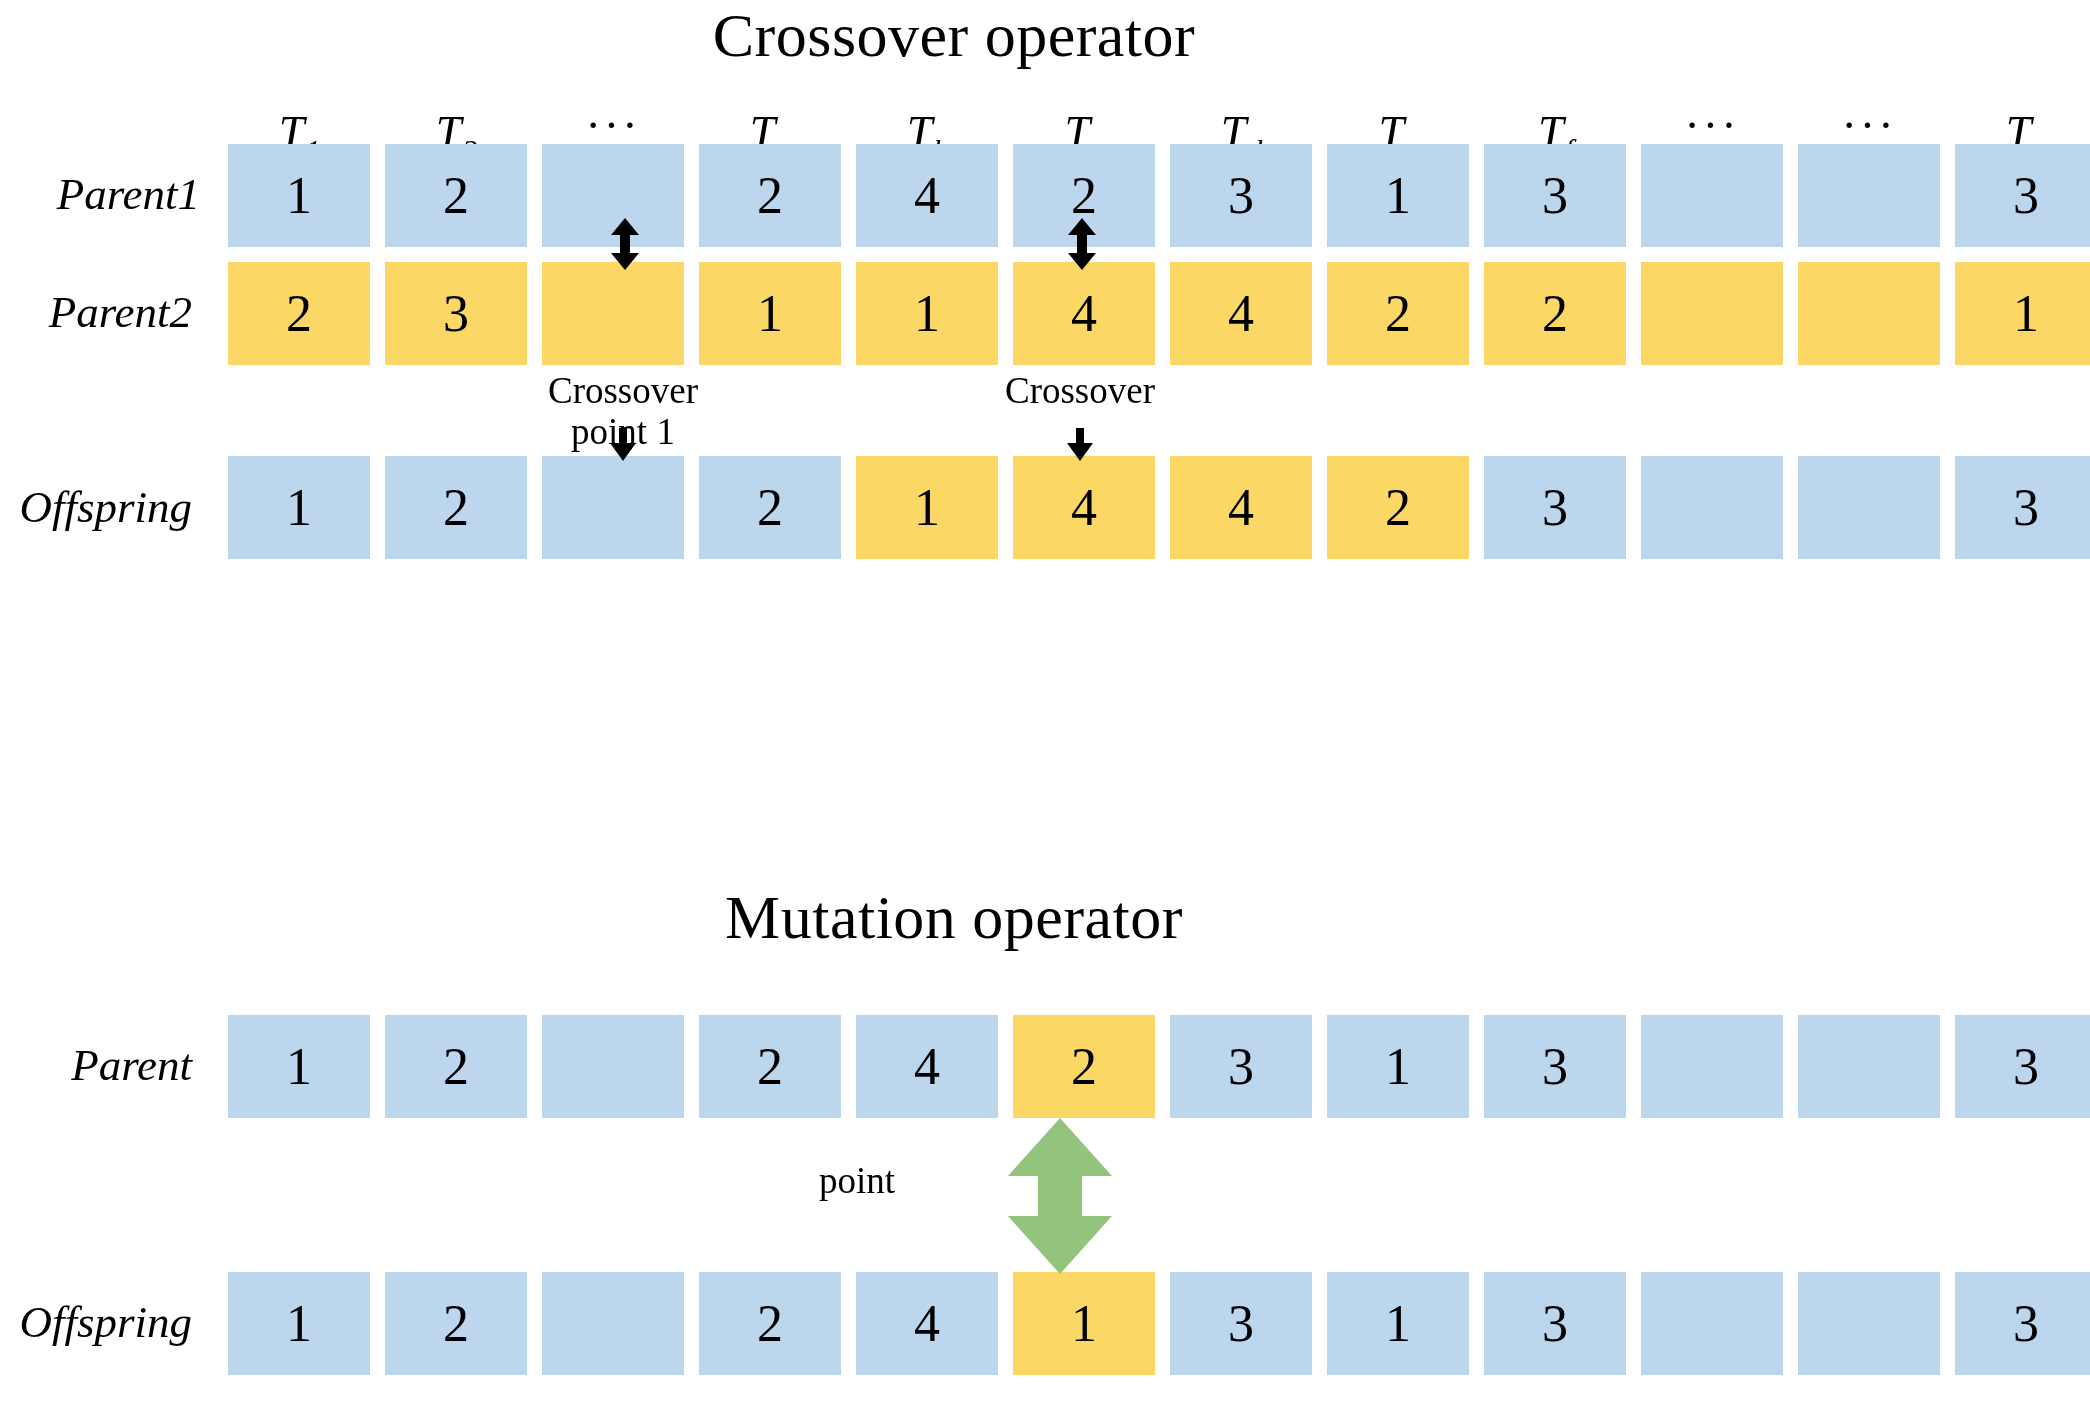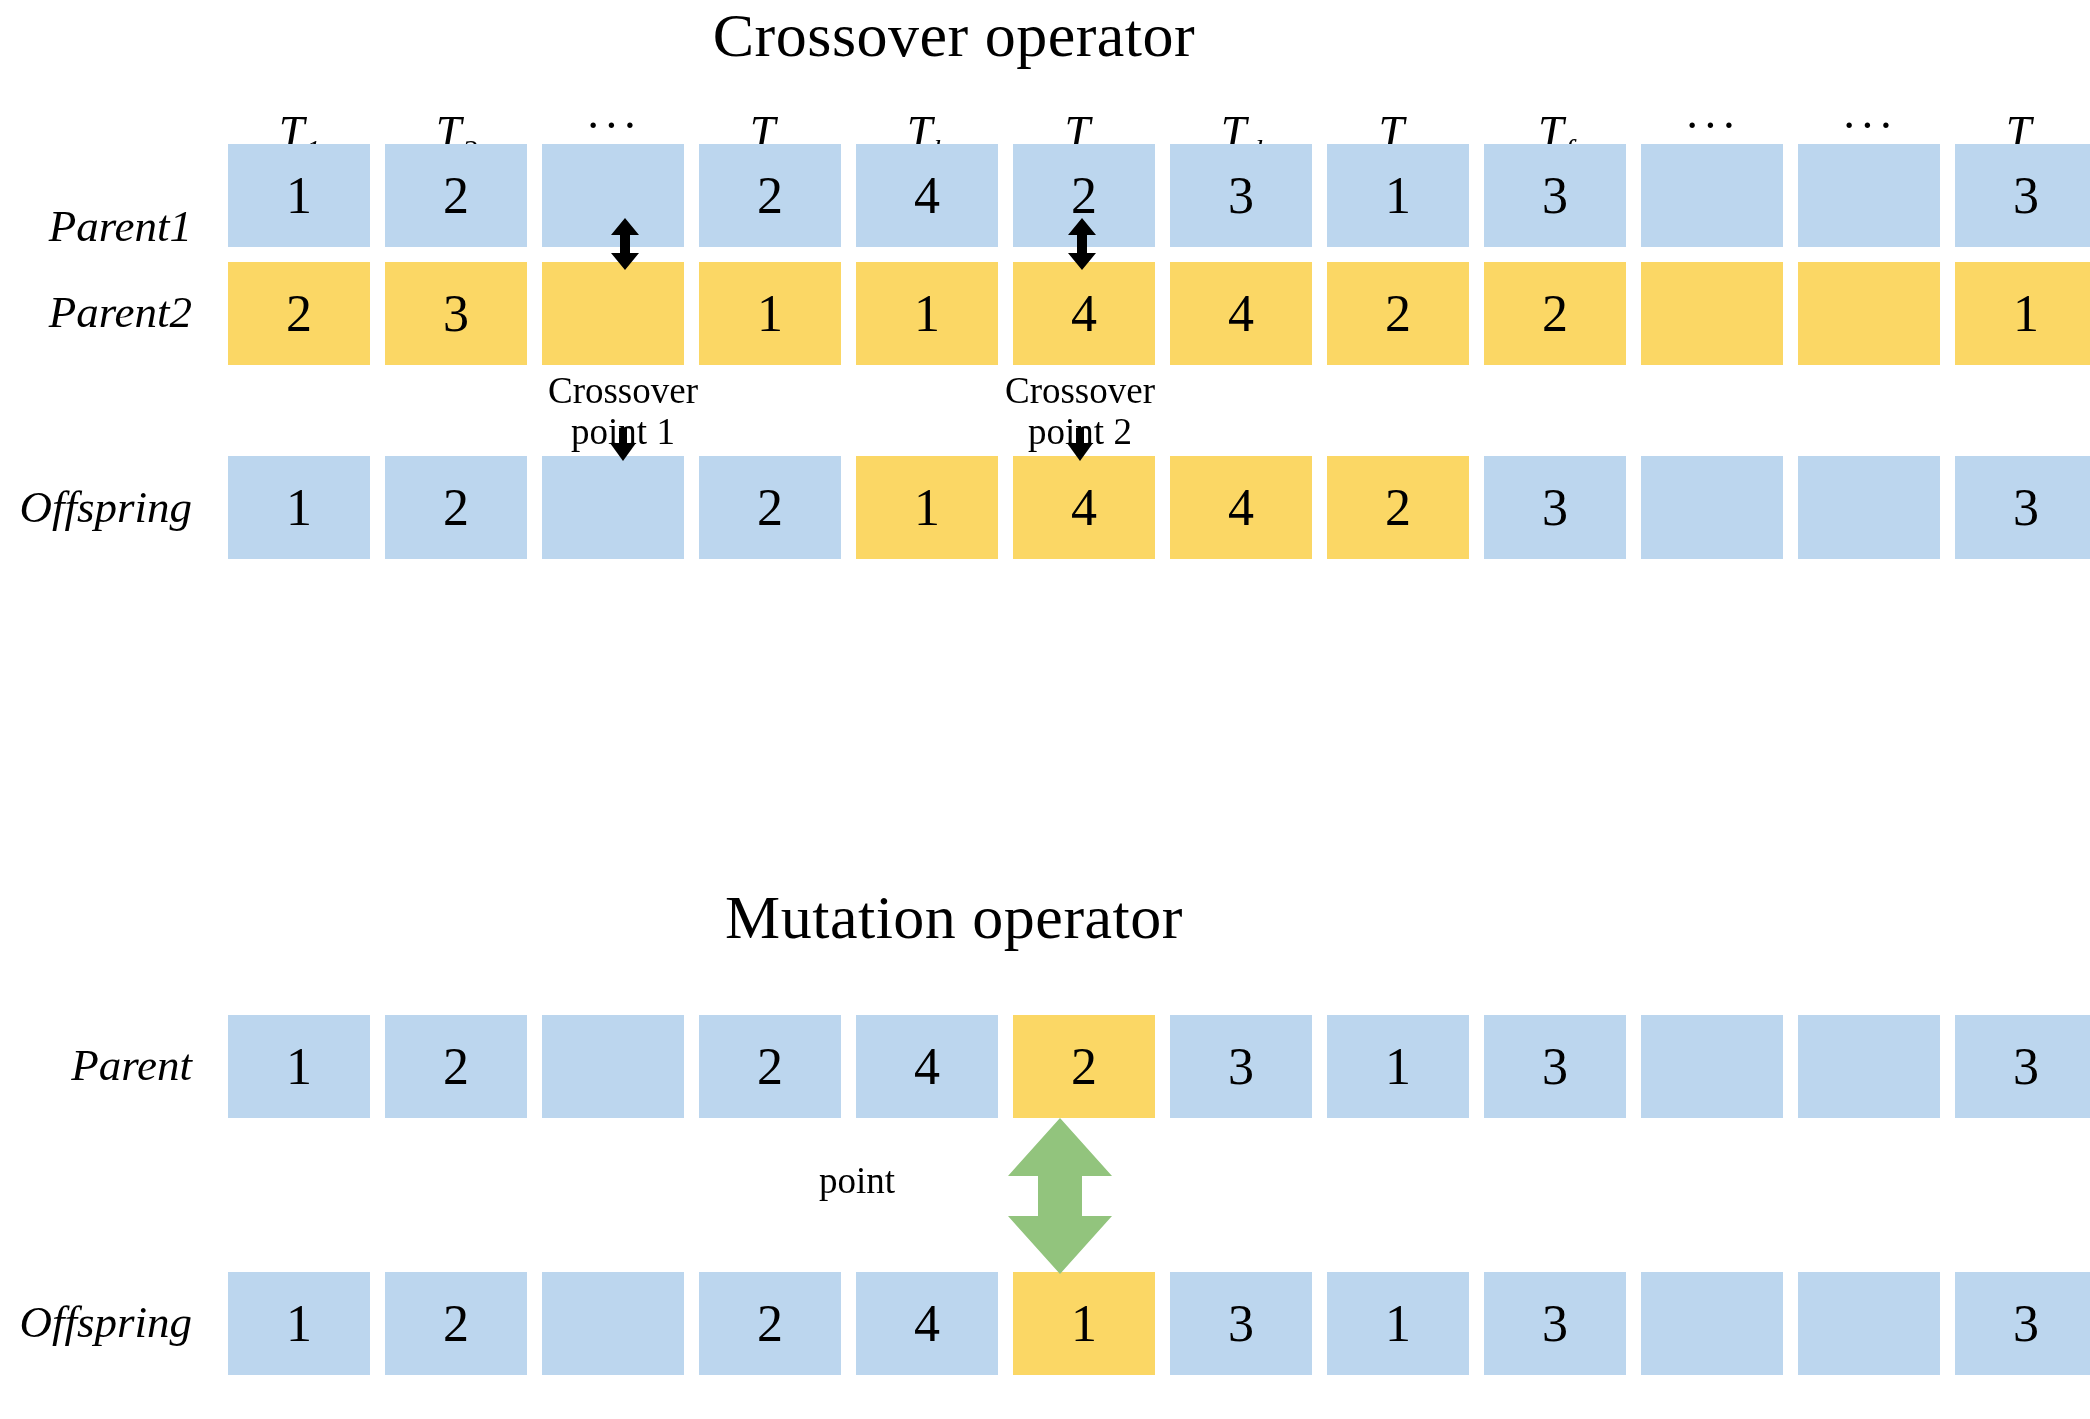--- a/index.html
+++ b/index.html
@@ -178,21 +178,21 @@
       <span class="tsub">f</span>
     </div>
     <div class="header-cell dots">···</div>
     <div class="header-cell dots">···</div>
     <div class="header-cell">
       <span>T</span>
       <span class="tsub">n</span>
     </div>
   </div>
 
-<div class="row-label" style="left:0px; top:172px;margin-top:32px;">Parent1</div>
+<div class="row-label" style="left:8px; top:172px;">Parent1</div>
 <div class="row" id="cx-row-0" style="top:144px;">
     <div class="cell blue">
       <span>1</span>
     </div>
     <div class="cell blue">
       <span>2</span>
     </div>
     <div class="cell blue">
       <span></span>
     </div>
@@ -322,21 +322,20 @@
 </div>
 <div class="down-arrow" style="left:608px; top:428px;">
   <svg width="30" height="33" viewBox="0 0 30 33">
     <rect x="11" y="0" width="8" height="18" fill="#000000"></rect>
     <polygon points="15,33 2,15 28,15" fill="#000000"></polygon>
   </svg>
 </div>
 
 <div class="cx-note" style="left:930px; top:370px;">
   <div>Crossover</div>
-  <div>point 2</div>
 </div>
 <div class="down-arrow" style="left:1065px; top:428px;">
   <svg width="30" height="33" viewBox="0 0 30 33">
     <rect x="11" y="0" width="8" height="18" fill="#000000"></rect>
     <polygon points="15,33 2,15 28,15" fill="#000000"></polygon>
   </svg>
 </div>
 
 <div class="section-title" id="mutation-title">Mutation operator</div>
 

